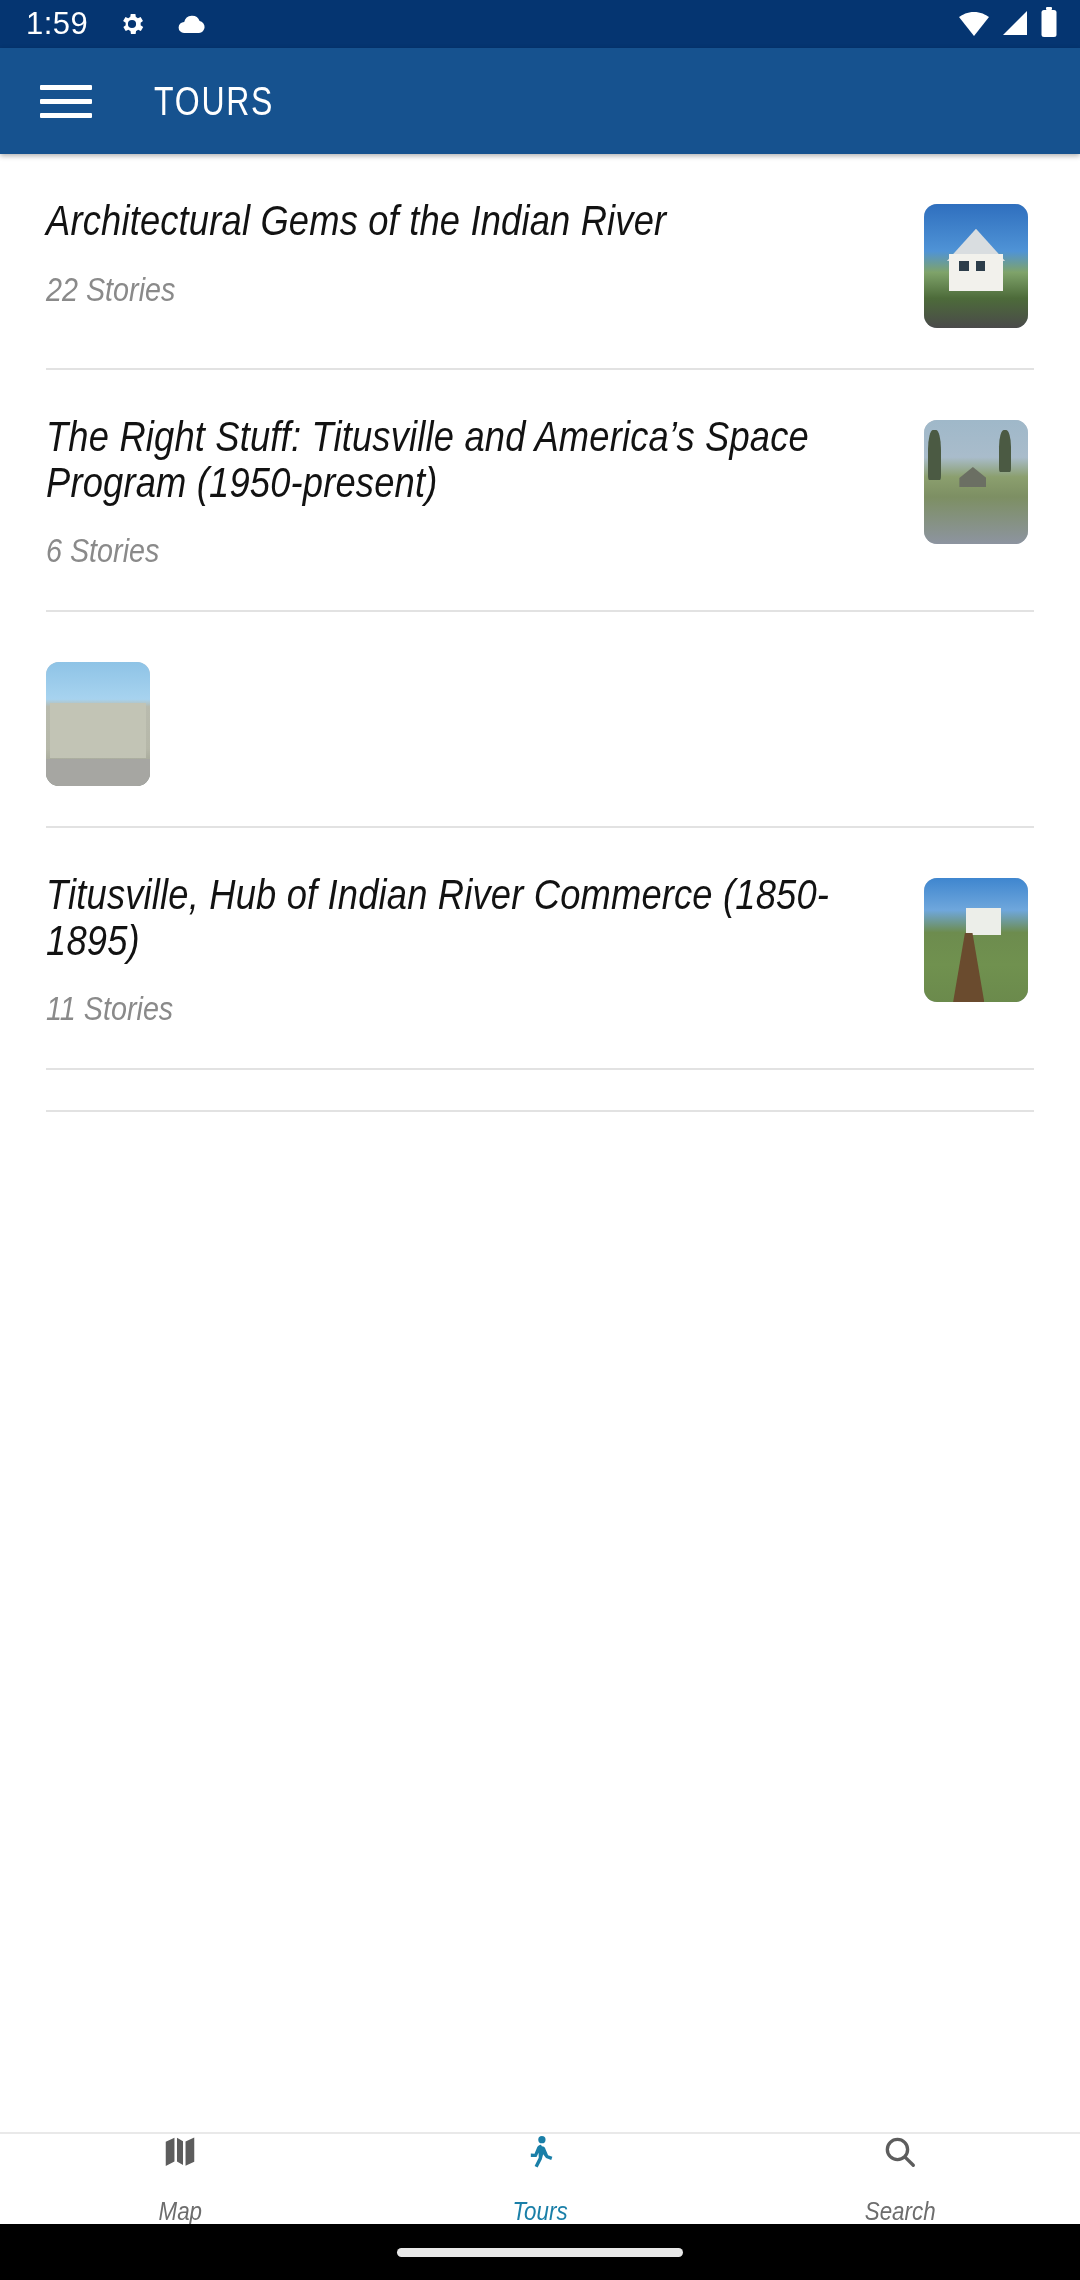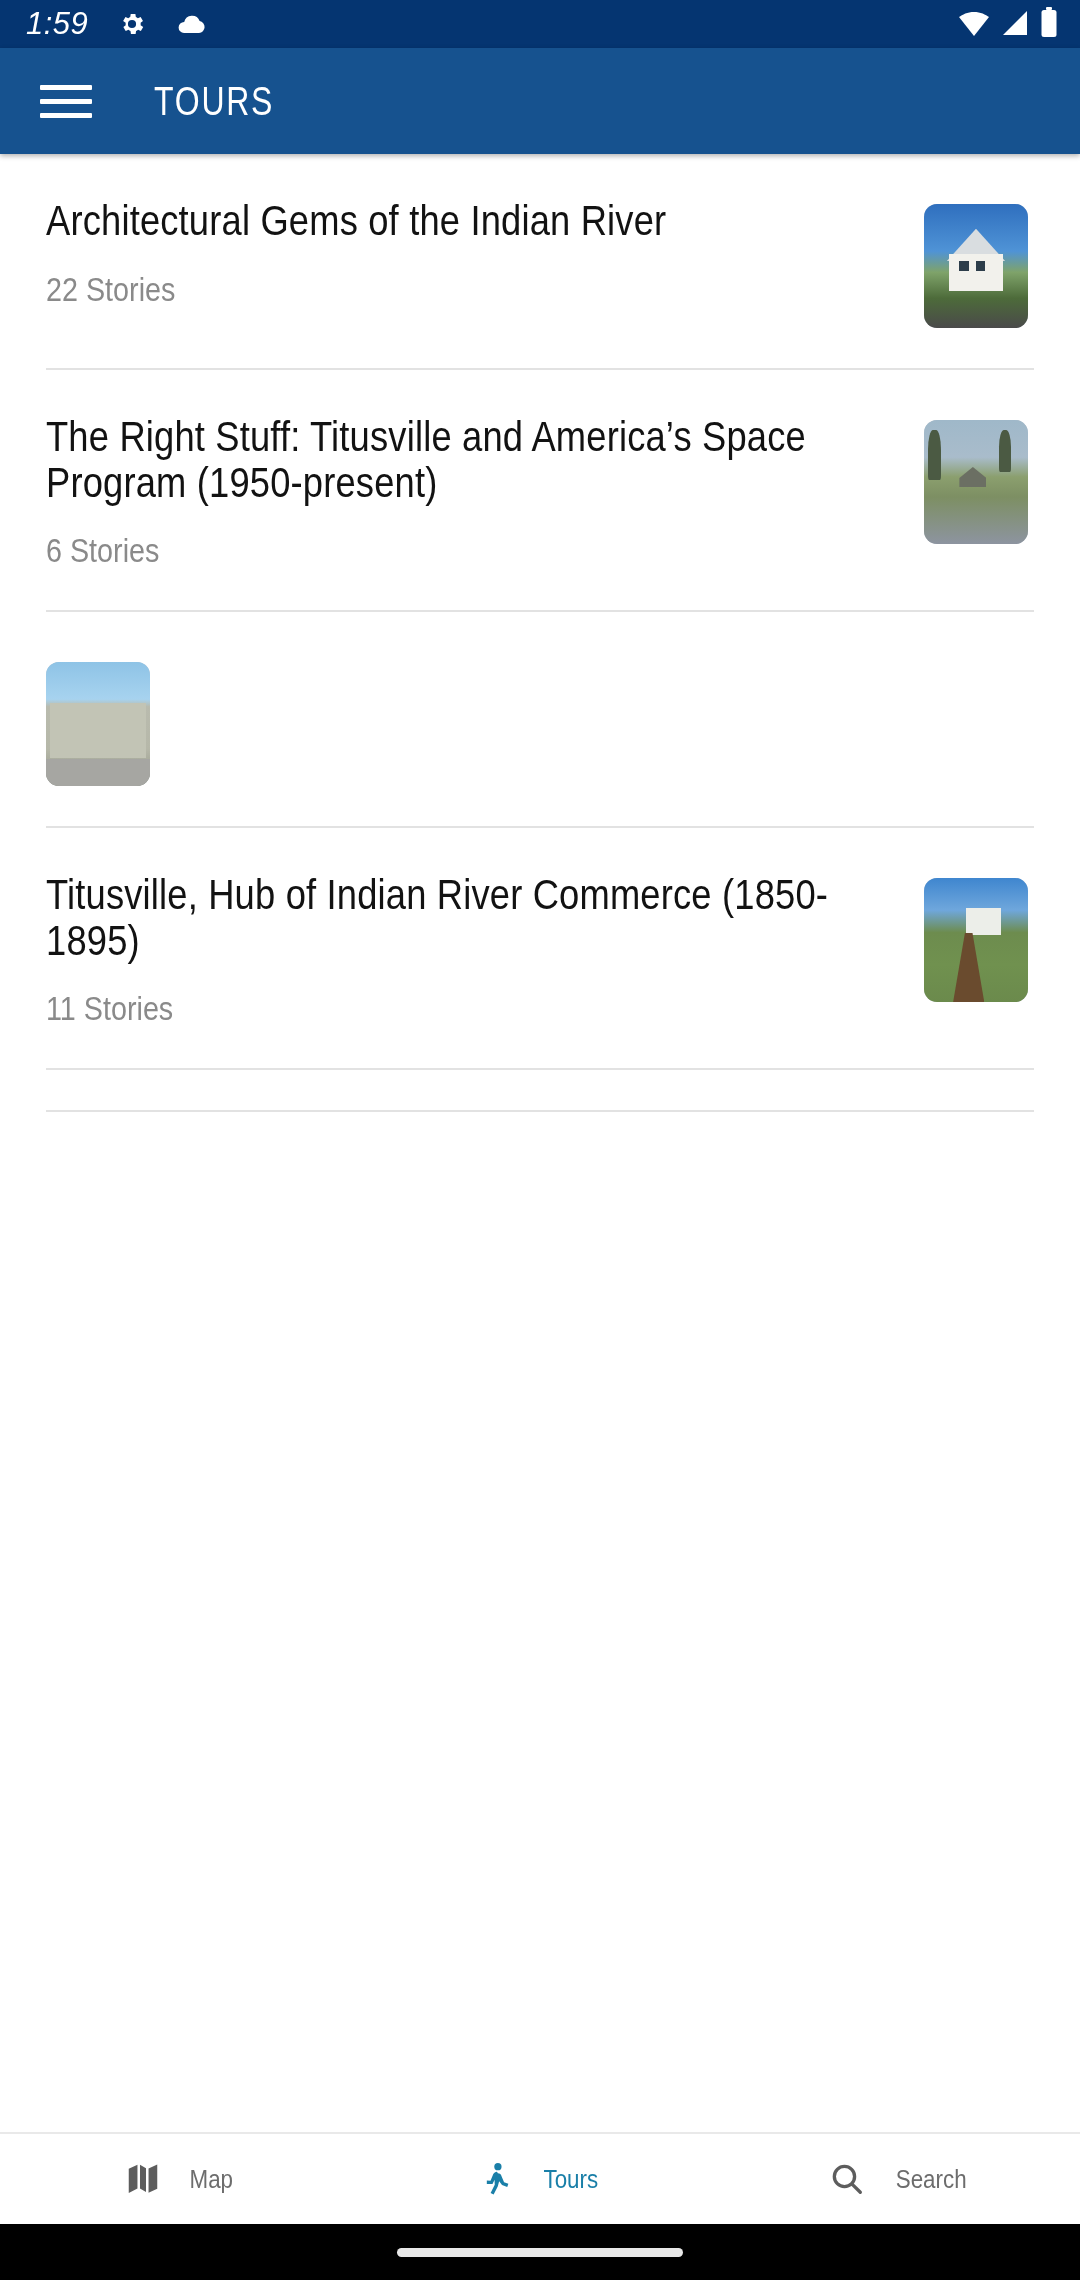--- a/index.html
+++ b/index.html
@@ -11,21 +11,21 @@
   }
   #screen { position:relative; width:1080px; height:2280px; background:#fff; }
 
   
   .status-bar{
     height:48px; background:#053571;
     display:flex; align-items:center;
     padding:0 22px 0 26px;
     color:#fff;
   }
-  .status-left{ display:flex; align-items:center; gap:30px; flex:1;font-style:italic; }
+  .status-left{ display:flex; align-items:center; gap:30px; flex:1; }
   .status-time{ font-size:31px; letter-spacing:.5px; font-family:"Liberation Sans",sans-serif; }
   .status-right{ display:flex; align-items:flex-end; gap:10px; }
   .gear-ic svg, .cloud-ic svg{ display:block; }
 
   
   .app-bar{
     height:106px; background:#16528f;
     display:flex; align-items:center; padding-left:40px;
     box-shadow:0 2px 5px rgba(0,0,0,.30);
     position:relative; z-index:5;
@@ -47,21 +47,21 @@
   
   .list{
     position:absolute; top:154px; left:0; right:0; bottom:148px;
     background:#fff; overflow:hidden;
   }
   .row{
     display:flex; align-items:flex-start;
     padding:44px 52px 0 46px;
     min-height:0; cursor:pointer;
   }
-  .row-texts{ flex:1; padding-right:12px; }
+  .row-texts{ flex:1; padding-right:12px;font-style:italic; }
   .row-title{
     font-size:43px; line-height:1.06;
     color:#121212; font-weight:400;
     font-family:"Liberation Sans Narrow","Liberation Sans",sans-serif;
     transform:scaleX(.845); transform-origin:left top;
     width:118%;
     letter-spacing:.2px;
   }
   .row-sub{
     margin-top:26px;
@@ -107,23 +107,24 @@
      background:#c9d8e0; border:1px solid #9fb0bb; transform:skewY(-4deg); }
   .t-sign .post{ position:absolute; right:12%; bottom:2%; width:9%; height:30%; background:#c9a96a; }
 
   
   .bottom-nav{
     position:absolute; left:0; right:0; bottom:56px; height:92px;
     background:#fff; border-top:2px solid #e9e9e9;
     display:flex; align-items:center;
   }
   .nav-item{
-    flex:1; display:flex; flex-direction:row;
+    flex:1; display:flex; flex-direction:column;
     align-items:center; justify-content:center; gap:24px;
     cursor:pointer;
+    font-style:italic;
   }
   .nav-icon{ height:40px; display:flex; align-items:center; justify-content:center; }
   .nav-label{
     font-size:26px; color:#6d6d6d;
     font-family:"Liberation Sans Narrow","Liberation Sans",sans-serif;
     transform:scaleX(.86);
   }
   .nav-item.active .nav-label{ color:#1a7fa8; }
 
   

